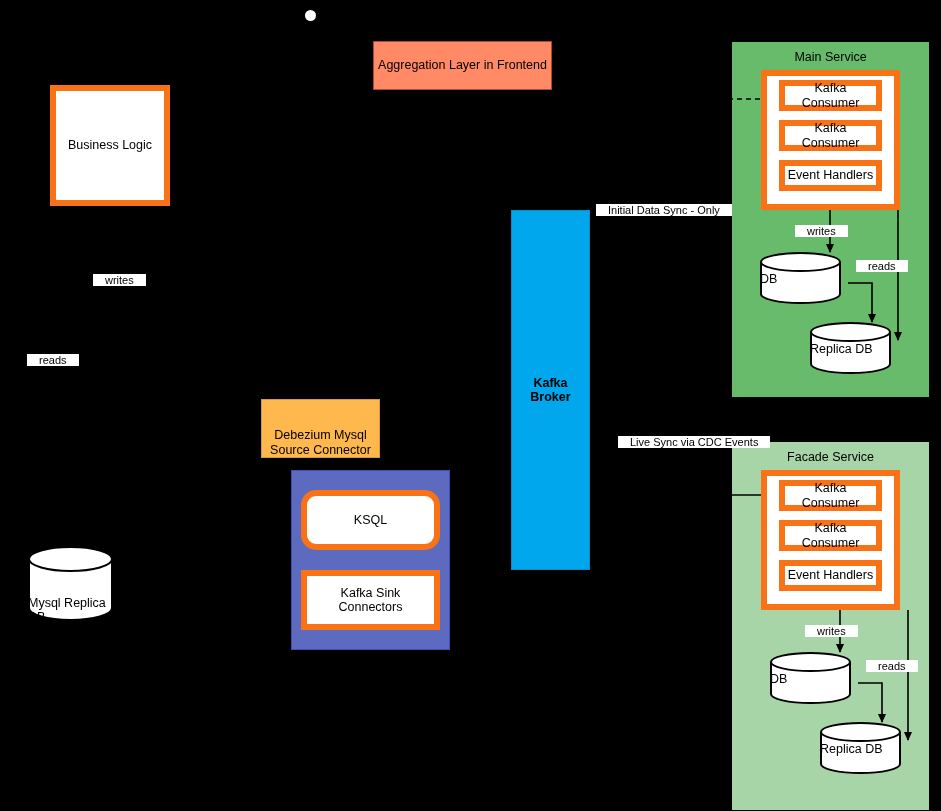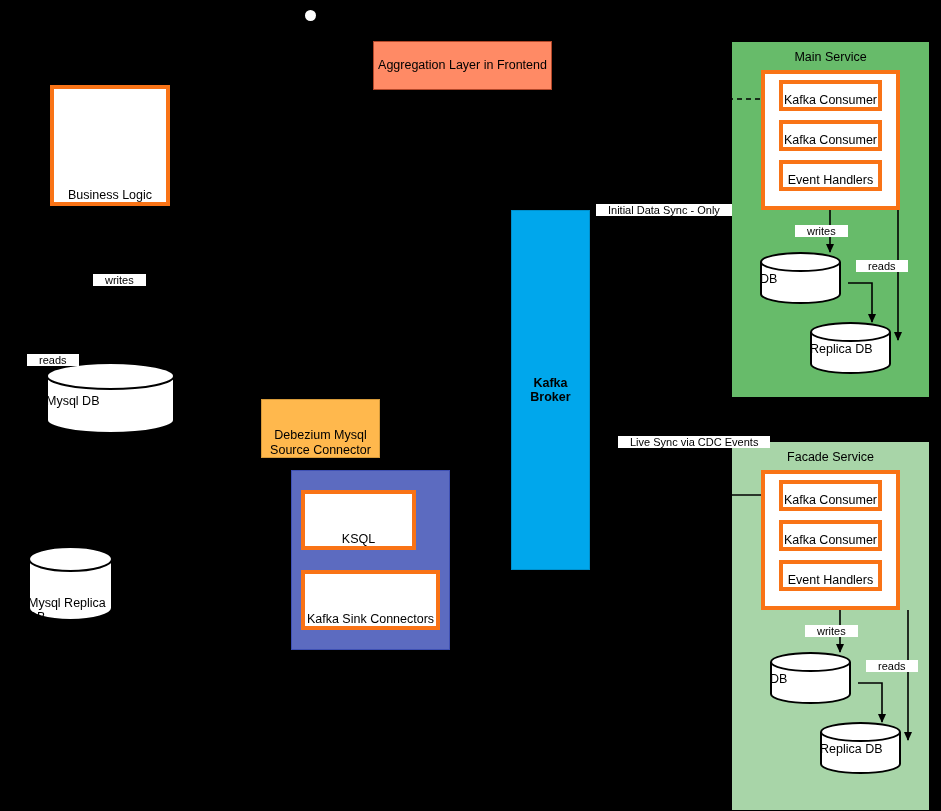--- a/index.html
+++ b/index.html
@@ -39,23 +39,22 @@
     font-size: 12.5px;
   }
   .group-mono   { background: #999999; }
   .group-main   { background: #67bb6a; }
   .group-facade { background: #a8d5a8; }
   .group-kconn  { background: #5c6bc0; border: 1px solid #3f51b5; }
 
   
   .box {
     background: #ffffff;
-    border: 4px solid #f97316;
-    font-size: 12.5px;
-    align-items: flex-end;
+    border: 6px solid #f97316;
+    font-size: 12.5px;
   }
 
   
   .box-orange-red {
     background: #ff8a65;
     border: 1px solid #b34729;
     font-size: 12.5px;
   }
   .box-amber {
     background: #ffb84d;
@@ -151,27 +150,20 @@
     <path d="M 858,683 L 882,683 L 882,722" fill="none" stroke="#000000" stroke-width="1.6" marker-end="url(#arrow)"></path>
     <path d="M 908,610 L 908,740" fill="none" stroke="#000000" stroke-width="1.6" marker-end="url(#arrow)"></path>
   </svg>
 
   <div class="dot" style="left:305px; top:10px; width:11px; height:11px;"></div>
 
   <div class="node box" style="left:50px; top:85px; width:120px; height:121px;">
     <span>Business Logic</span>
   </div>
 
-  <div class="cyl" style="left:46px; top:362px; width:129px; height:72px;">
-    <svg width="129" height="72" viewBox="0 0 129 72" xmlns="http://www.w3.org/2000/svg">
-      <path d="M1,14 a63.5,13 0 0 1 127,0 L128,58 a63.5,13 0 0 1 -127,0 z" fill="#ffffff" stroke="#000000" stroke-width="2"></path>
-      <path d="M1,14 a63.5,13 0 0 0 127,0" fill="none" stroke="#000000" stroke-width="2"></path>
-    </svg>
-    <span class="cyl-label" style="top:32px;">Mysql DB</span>
-  </div>
 
   <div class="cyl" style="left:28px; top:546px; width:85px; height:75px;">
     <svg width="85" height="75" viewBox="0 0 85 75" xmlns="http://www.w3.org/2000/svg">
       <path d="M1,13 a41.5,12 0 0 1 83,0 L84,62 a41.5,12 0 0 1 -83,0 z" fill="#ffffff" stroke="#000000" stroke-width="2"></path>
       <path d="M1,13 a41.5,12 0 0 0 83,0" fill="none" stroke="#000000" stroke-width="2"></path>
     </svg>
     <span class="cyl-label multiline" style="top:22px;">Mysql Replica
 DB</span>
   </div>
 
@@ -180,21 +172,21 @@
 
   <div class="node box-orange-red" style="left:361px; top:41px; width:179px; height:49px;margin-left:12px;">
     <span>Aggregation Layer in Frontend</span>
   </div>
 
   <div class="node box-amber multiline" style="left:261px; top:371px; width:119px; height:59px;">
     <span class="multiline">Debezium Mysql
 Source Connector</span>
   </div>
 
-  <div class="node box" style="left:301px; top:490px; width:115px; height:60px;">
+  <div class="node box" style="left:301px; top:490px; width:139px; height:60px;border-radius:15px;">
     <span>KSQL</span>
   </div>
 
   <div class="node box" style="left:301px; top:570px; width:139px; height:60px;">
     <span>Kafka Sink Connectors</span>
   </div>
 
   <div class="node box-kafka" style="left:511px; top:210px; width:79px; height:360px;">
     <span>Kafka Broker</span>
   </div>

